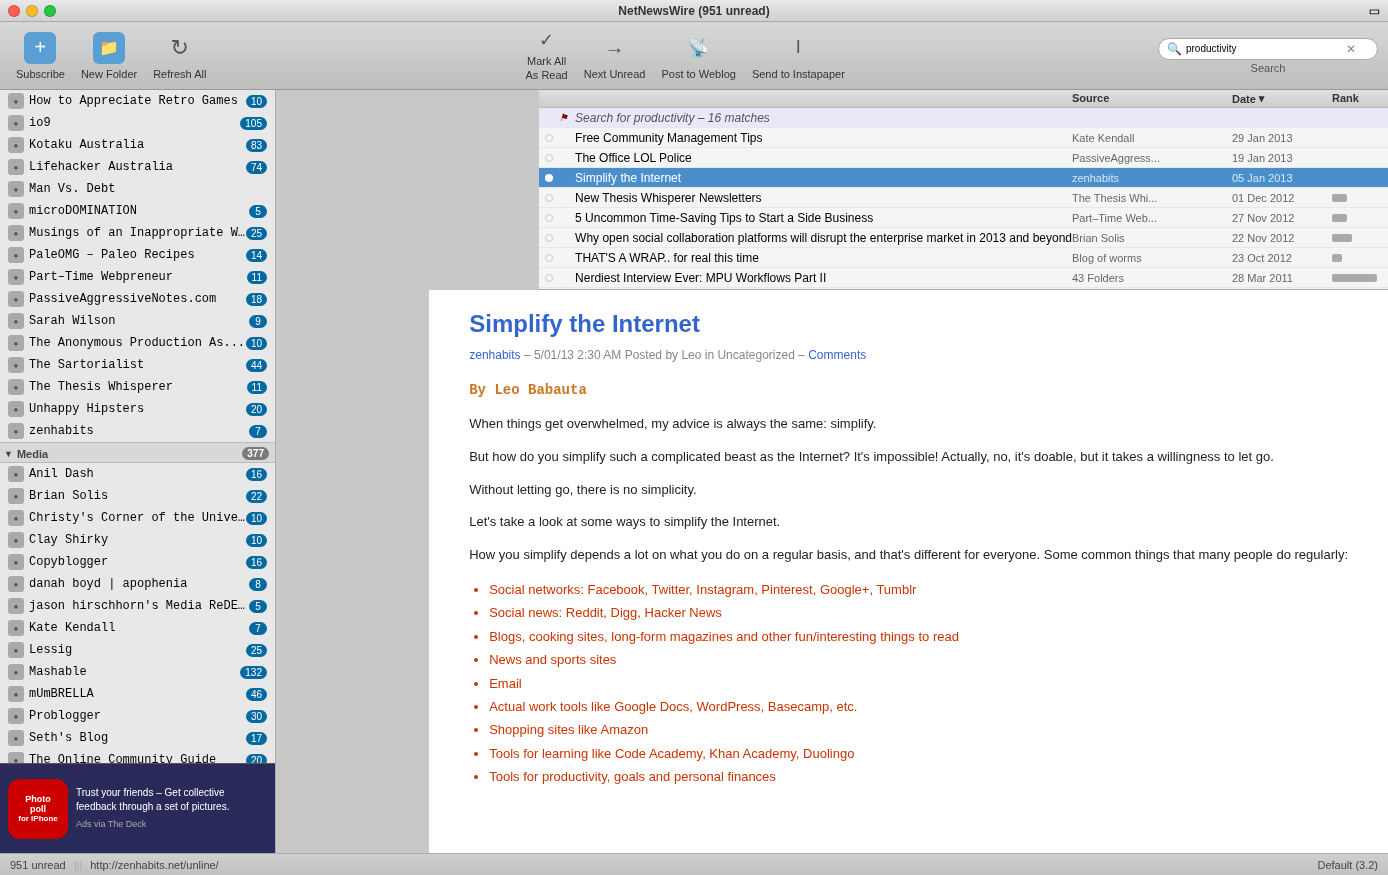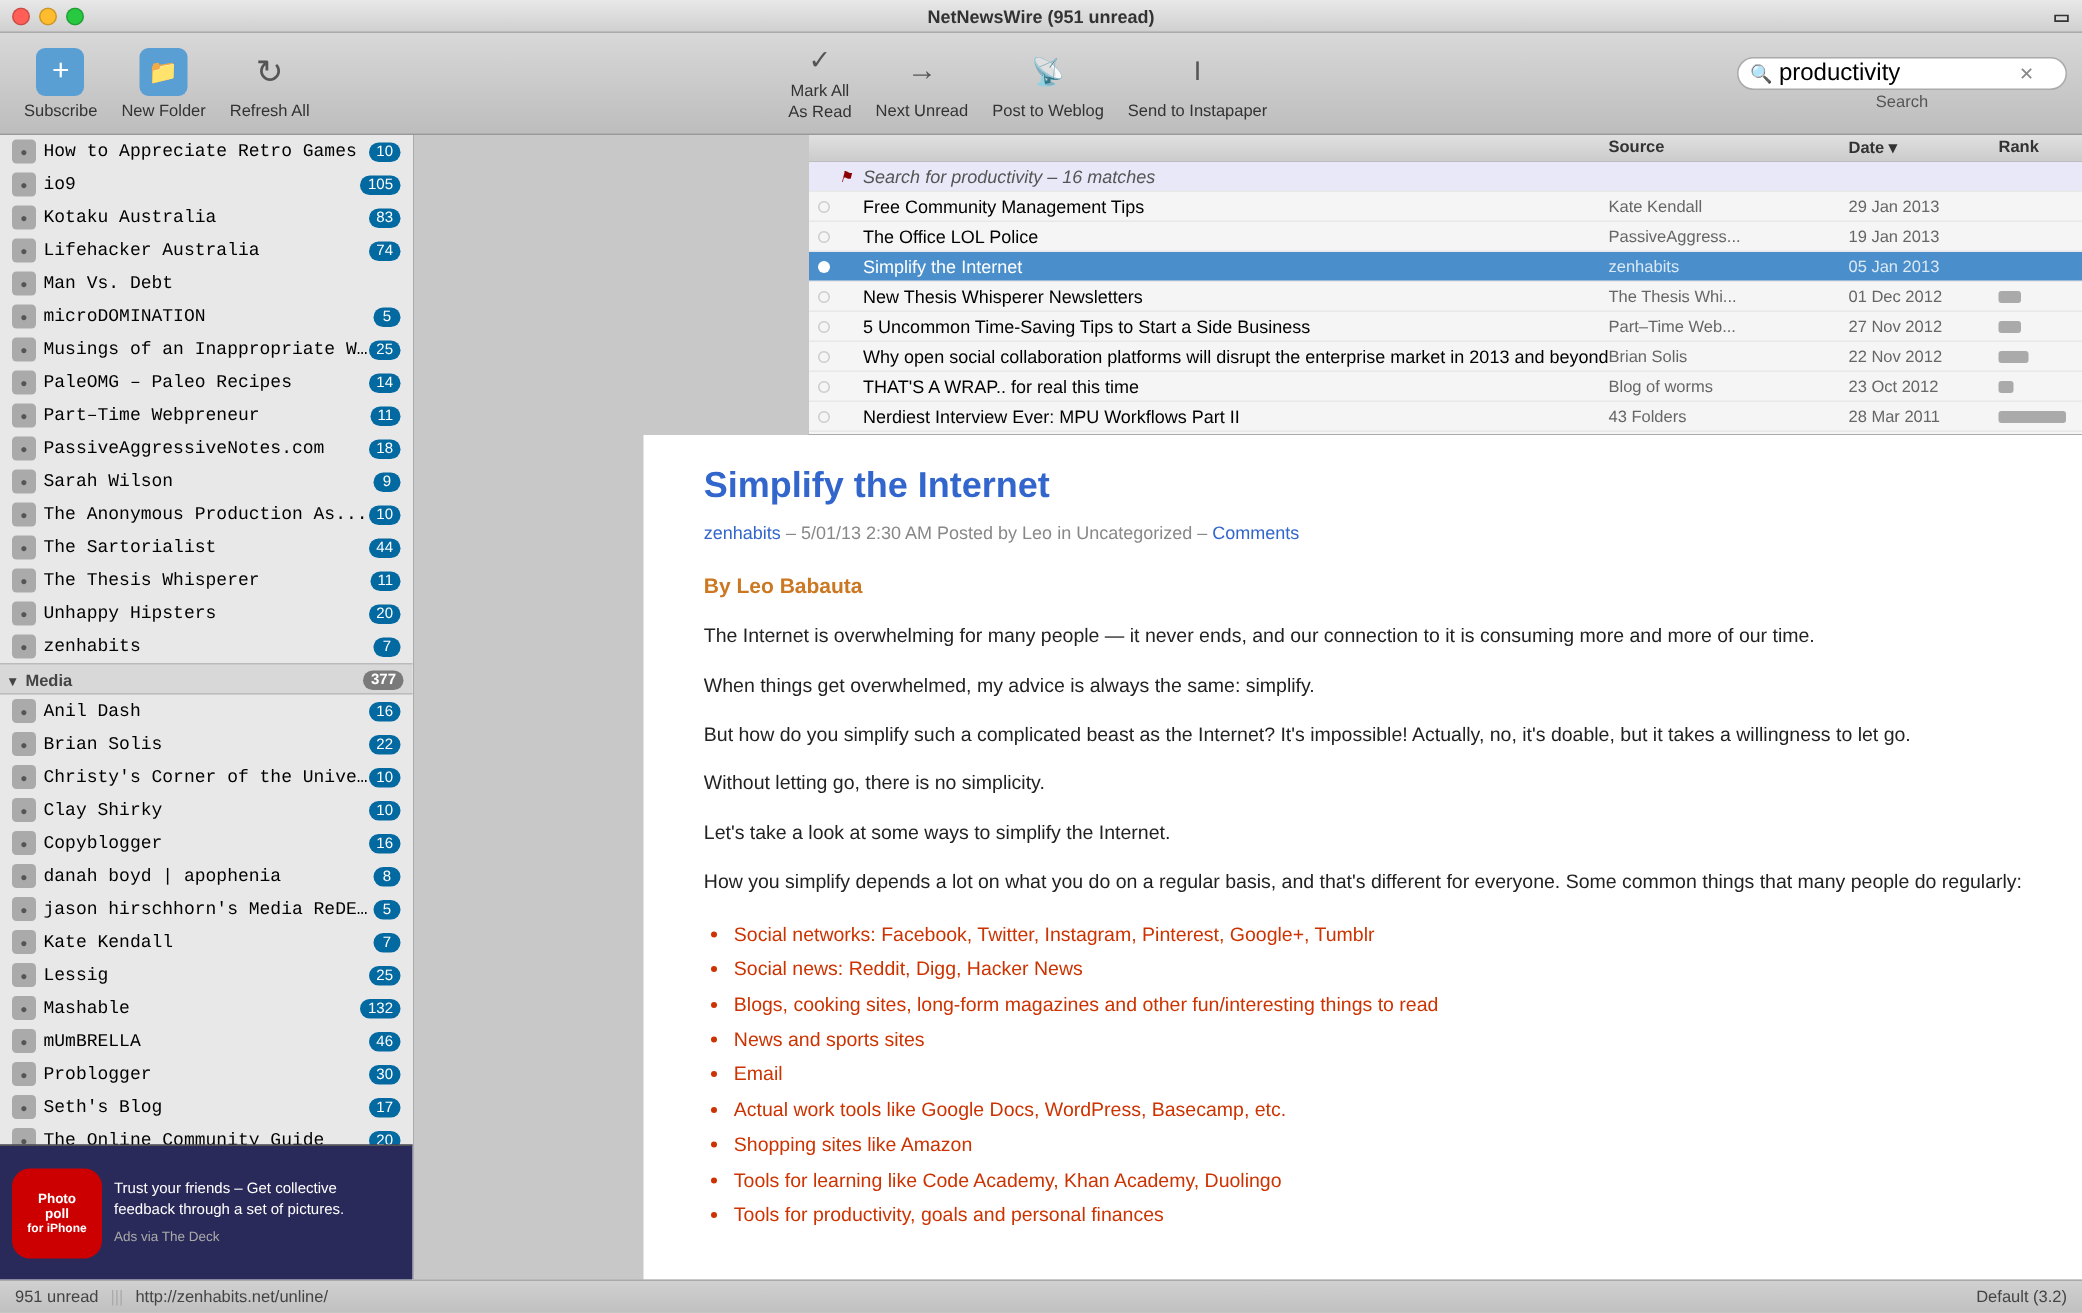--- a/index.html
+++ b/index.html
@@ -75,21 +75,21 @@
       align-items: center;
       background: white;
       border: 1px solid #aaa;
       border-radius: 12px;
       padding: 2px 8px;
       width: 220px;
       height: 22px;
     }
     #search-bar input {
       border: none; outline: none; background: transparent;
-      font-size: 16px; width: 160px;
+      font-size: 10px; width: 160px;
     }
 
     
     #main {
       display: flex;
       height: calc(875px - 22px - 68px - 22px);
     }
 
     
     #sidebar {
@@ -221,21 +221,21 @@
       color: #3366cc;
       font-size: 24px;
       margin-bottom: 10px;
     }
     .article-meta {
       font-size: 12px;
       color: #888;
       margin-bottom: 20px;
     }
     .article-meta a { color: #3366cc; text-decoration: none; }
-    .article-byline { color: #cc7722; font-size: 14px; font-weight: bold; margin-bottom: 16px; }
+    .article-byline { color: #cc7722; font-size: 14px; font-weight: bold; margin-bottom: 16px; font-family: Liberation Mono, monospace; }
     .article-body p { margin-bottom: 12px; font-size: 13px; line-height: 1.6; color: #222; }
     .article-section-title { color: #cc7722; font-size: 16px; font-weight: bold; margin-bottom: 10px; margin-top: 10px; }
     .article-body ul { margin-left: 20px; margin-bottom: 8px; }
     .article-body ul li { font-size: 13px; line-height: 1.8; color: #cc3300; }
 
     
     #statusbar {
       height: 22px;
       background: linear-gradient(to bottom, #d0d0d0, #c0c0c0);
       border-top: 1px solid #aaa;
@@ -631,21 +631,20 @@
         <span> in </span>
         <span>Uncategorized</span>
         <span> – </span>
         <a>Comments</a>
       </div>
 
       <div class="article-byline">By Leo Babauta</div>
 
       <div class="article-body">
         <div id="article-paragraphs">
-            <p>The Internet is overwhelming for many people — it never ends, and our connection to it is consuming more and more of our time.</p>
             <p>When things get overwhelmed, my advice is always the same: simplify.</p>
             <p>But how do you simplify such a complicated beast as the Internet? It's impossible! Actually, no, it's doable, but it takes a willingness to let go.</p>
             <p>Without letting go, there is no simplicity.</p>
             <p>Let's take a look at some ways to simplify the Internet.</p>
           </div>
         <p>How you simplify depends a lot on what you do on a regular basis, and that's different for everyone. Some common things that many people do regularly:</p>
         <ul id="article-list-items">
             <li>Social networks: Facebook, Twitter, Instagram, Pinterest, Google+, Tumblr</li>
             <li>Social news: Reddit, Digg, Hacker News</li>
             <li>Blogs, cooking sites, long-form magazines and other fun/interesting things to read</li>

